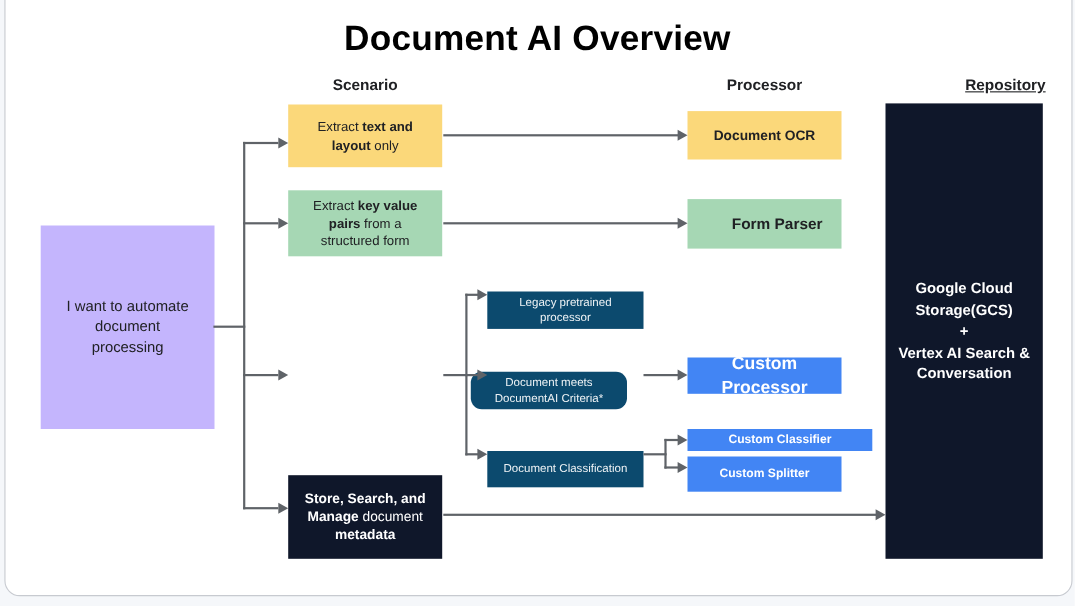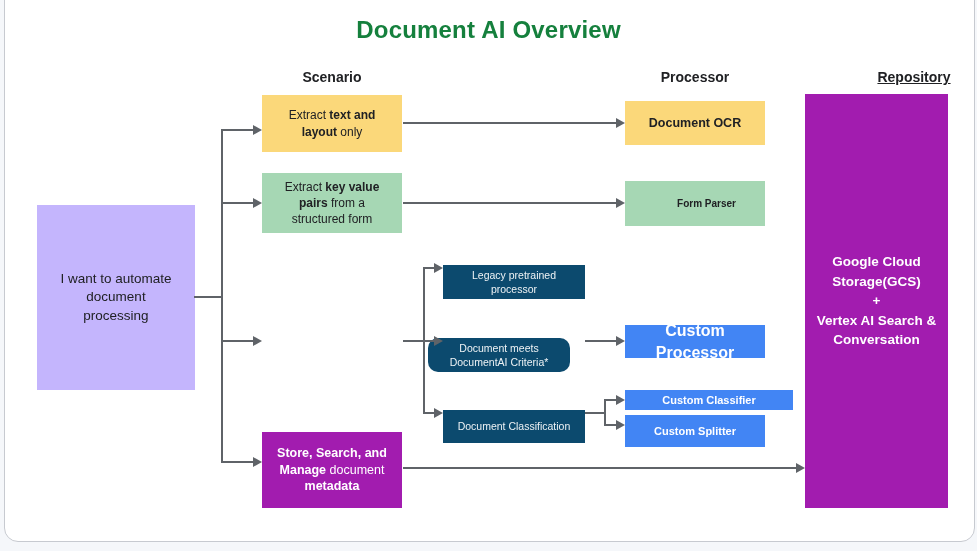--- a/index.html
+++ b/index.html
@@ -9,37 +9,37 @@
     font-family: "Liberation Sans", sans-serif;
     color: #202124;
   }
   .canvas { position: relative; width: 977px; height: 551px; }
   .card {
     position: absolute; left: 4px; top: -15px; width: 971px; height: 557px;
     background: #FFFFFF; border: 1px solid #C7CAD0; border-radius: 14px;
   }
   .title {
     position: absolute; left: 0; top: 16px; width: 977px;
-    text-align: center; font-size: 24px; font-weight: bold; color: #15803d;
+    text-align: center; font-size: 32px; font-weight: bold; color: #000000;
     letter-spacing: 0.2px;
   }
   .col-header {
     position: absolute; top: 69px; width: 140px; text-align: center;
     font-size: 14px; font-weight: bold; color: #202124;
   }
   .box {
     position: absolute; display: flex; align-items: center; justify-content: center;
     text-align: center; white-space: pre-line; line-height: 1.35; padding: 3px 6px;
   }
   .gray    { background: #c4b5fd; color: #202124; }
   .yellow  { background: #FBD87A; color: #202124; }
   .green   { background: #A6D7B4; color: #202124; }
   .blue    { background: #4285F4; color: #FFFFFF; }
   .blue-soft { background: #0c4a6e; color: rgba(255,255,255,0.93); margin-top: 13px; }
-  .darkblue{ background: #a21caf; color: #FFFFFF; }
+  .darkblue{ background: #0f172a; color: #FFFFFF; }
   .bold    { font-weight: bold; }
   .hl { position: absolute; height: 2px; background: #5F6368; }
   .vl { position: absolute; width: 2px; background: #5F6368; }
   .ah { position: absolute; width: 0; height: 0;
         border-left: 9px solid #5F6368;
         border-top: 5px solid transparent; border-bottom: 5px solid transparent; }
 </style>
 </head>
 <body>
 
@@ -65,21 +65,21 @@
 Manage</b><span> document
 </span><b>metadata</b></span></div>
 
   <div class="box blue-soft" style="left:443px;top:252px;width:142px;height:34px;font-size:10.5px;">Legacy pretrained
 processor</div>
   <div class="box blue-soft" style="left:428px;top:325px;width:142px;height:34px;font-size:10.5px;border-radius:10px;">Document meets
 DocumentAI Criteria*</div>
   <div class="box blue-soft" style="left:443px;top:397px;width:142px;height:33px;font-size:10.5px;">Document Classification</div>
 
   <div class="box yellow bold" style="left:625px;top:101px;width:140px;height:44px;font-size:12.5px;">Document OCR</div>
-  <div class="box green bold" style="left:625px;top:181px;width:140px;height:45px;font-size:10px;padding-left:29px;">Form Parser</div>
+  <div class="box green bold" style="left:625px;top:181px;width:140px;height:45px;font-size:14px;padding-left:29px;">Form Parser</div>
   <div class="box blue bold" style="left:625px;top:325px;width:140px;height:33px;font-size:16px;">Custom Processor</div>
   <div class="box blue bold" style="left:625px;top:390px;width:168px;height:20px;font-size:11px;">Custom Classifier</div>
   <div class="box blue bold" style="left:625px;top:415px;width:140px;height:32px;font-size:11px;">Custom Splitter</div>
 
   <div class="box darkblue bold" style="left:805px;top:94px;width:143px;height:414px;font-size:13.5px;line-height:1.45;">Google Cloud
 Storage(GCS)
 +
 Vertex AI Search &amp;
 Conversation</div>
 

